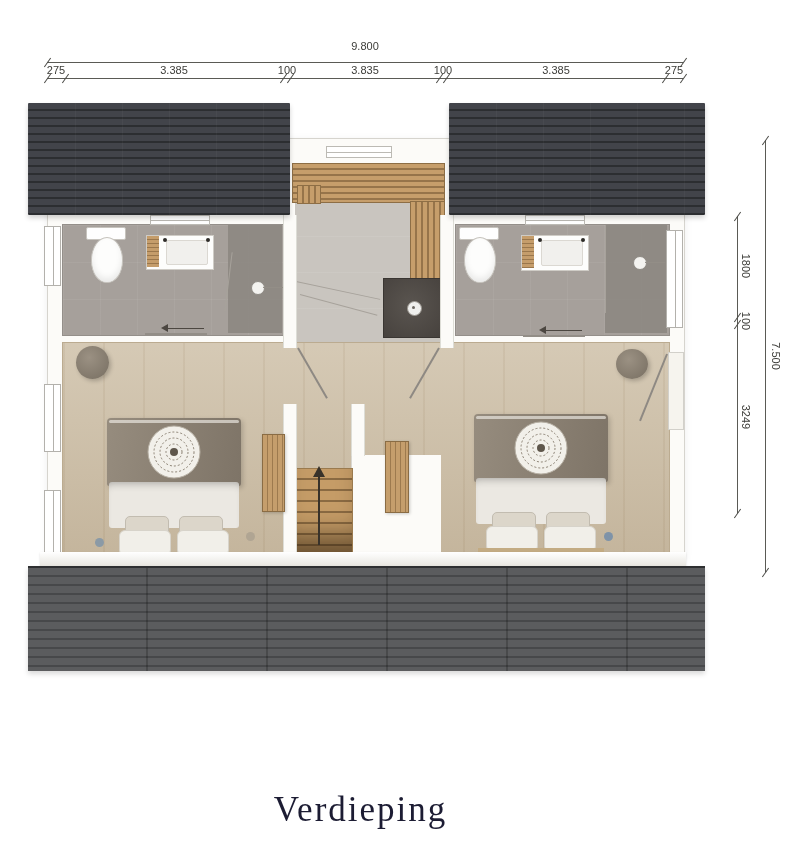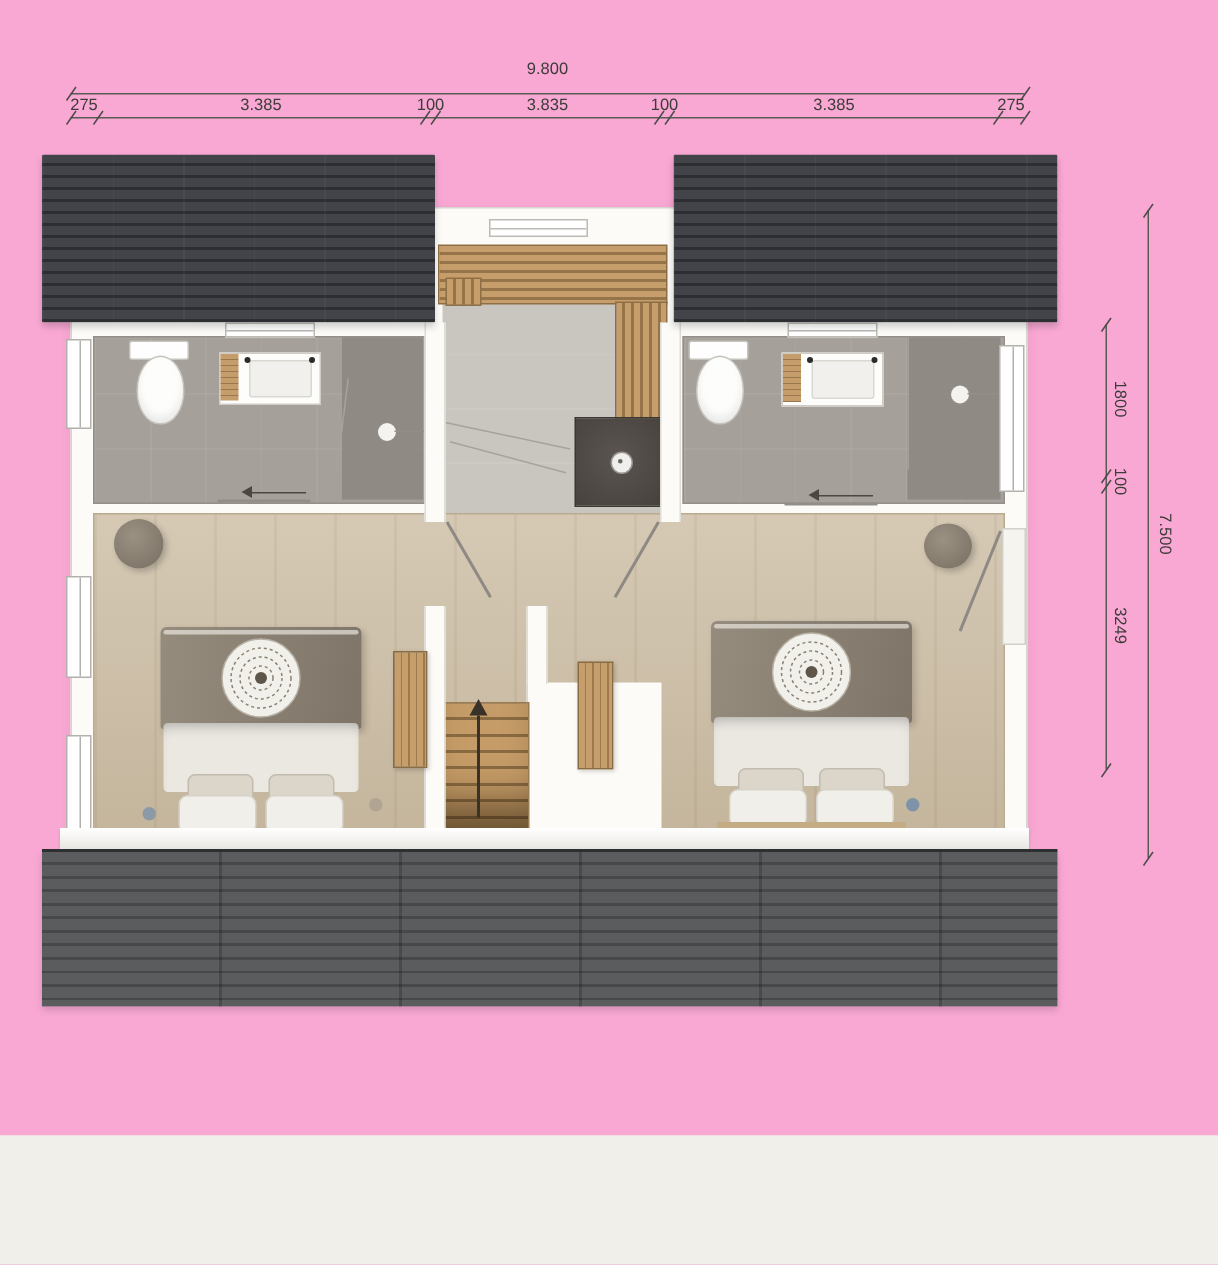--- a/index.html
+++ b/index.html
@@ -1,16 +1,16 @@
 <!DOCTYPE html>
 <html><head>
 <meta charset="utf-8">
 <style>
   html,body{margin:0;padding:0;background:#f1efe9;}
-  .canvas{position:relative;width:812px;height:757px;background:#f9a8d4;overflow:hidden;
+  .canvas{position:relative;width:812px;height:843px;background:#ffffff;overflow:hidden;
           font-family:"Liberation Sans", sans-serif;}
   .abs{position:absolute;}
 
   
   .dim-line-h{position:absolute;height:1px;background:#5a5а55;background:#5a5a55;}
   .dim-line-v{position:absolute;width:1px;background:#5a5a55;}
   .tick{position:absolute;width:11px;height:1px;background:#4a4a46;transform:rotate(-55deg);}
   .dim-label{position:absolute;font-size:11px;color:#3c3c38;text-align:center;letter-spacing:0px;}
   .dim-label-v{position:absolute;font-size:11px;color:#3c3c38;text-align:center;transform:rotate(90deg);}
 
@@ -246,14 +246,15 @@
     <div class="pillow" style="left:70px;top:112px;"></div>
     <div class="frame" style="top:134px;"></div>
   </div>
   <div class="pot" style="left:604px;top:532px;width:9px;height:9px;background:#7f93a8;"></div>
 
   <div class="roof-top" style="left:28px;top:103px;width:262px;height:112px;"></div>
   <div class="roof-top" style="left:449px;top:103px;width:256px;height:112px;"></div>
   <div class="eave" style="left:40px;top:552px;width:646px;height:14px;"></div>
   <div class="roof-bottom" style="left:28px;top:566px;width:677px;height:103px;"></div>
 
+  <div class="floor-title" style="left:198px;top:790px;width:325px;">Verdieping</div>
 
 </div>
 
 </body></html>

